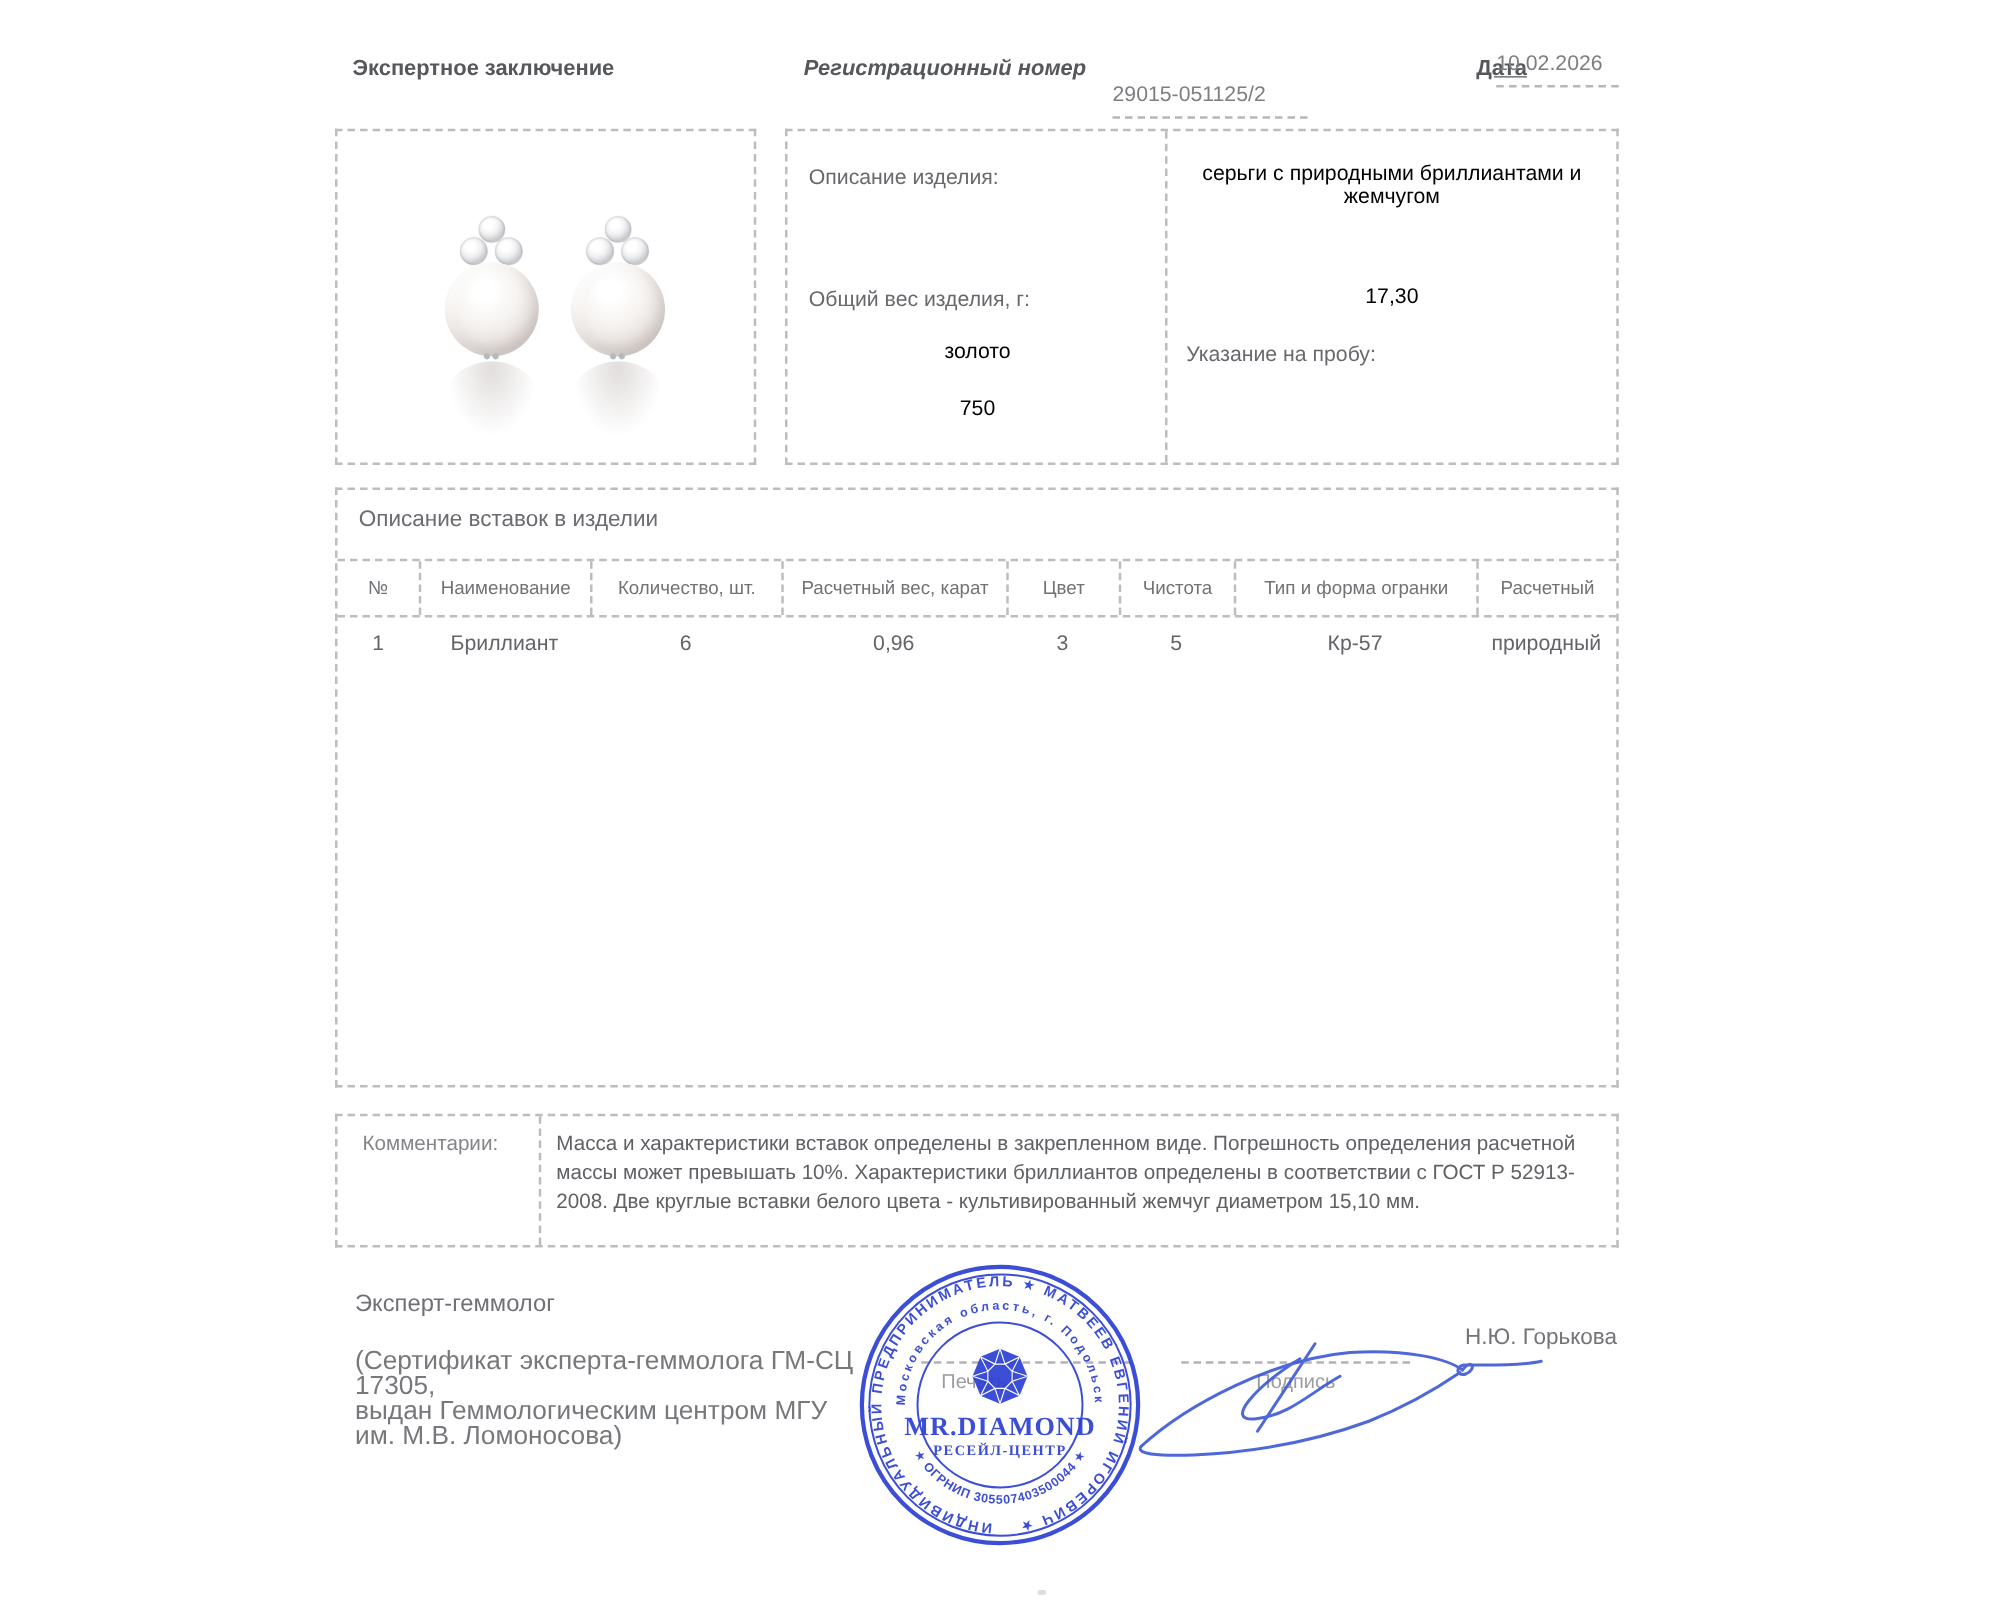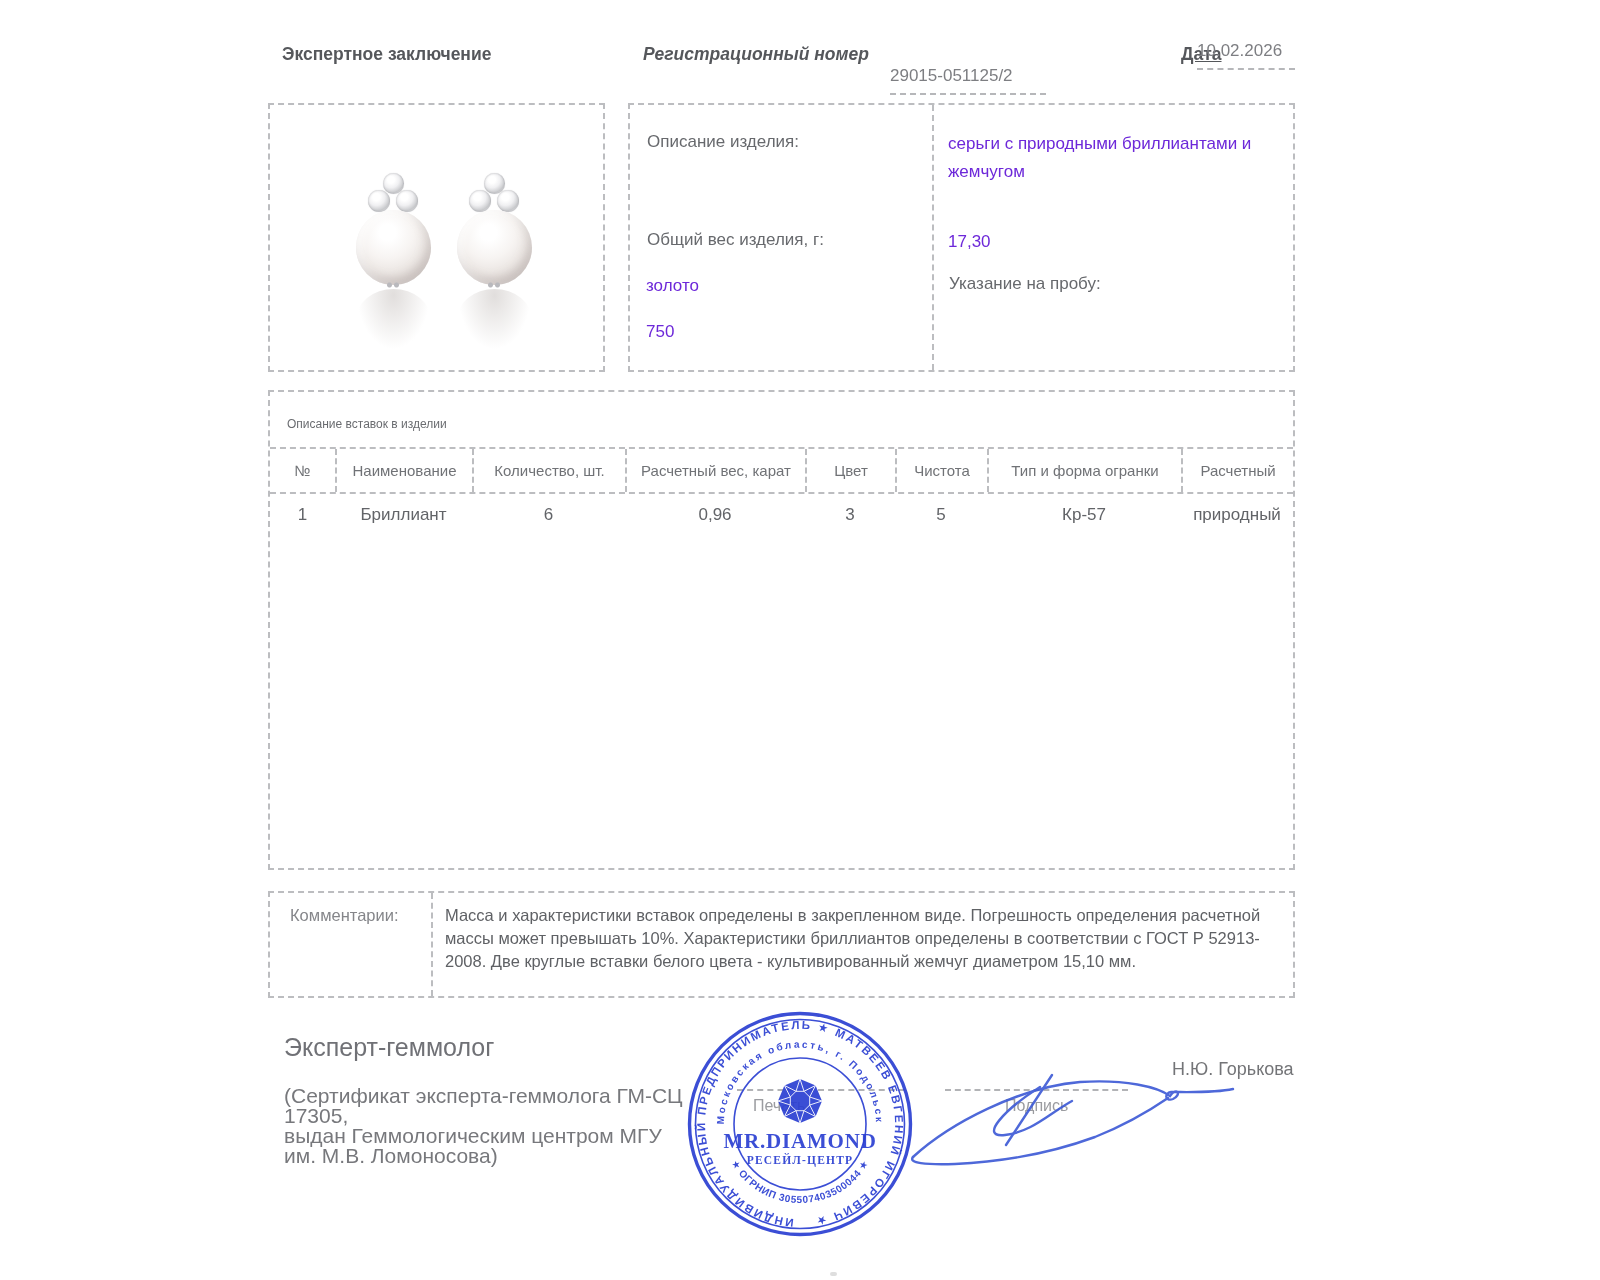--- a/index.html
+++ b/index.html
@@ -11,39 +11,39 @@
   .abs{position:absolute;}
   
   .hdr-bold{font-weight:bold;font-size:17.5px;color:#55575b;}
   .hdr-val{font-size:17px;color:#7d7e82;display:inline-block;border-bottom:2px dashed #b6b7ba;padding-bottom:7px;}
   
   .dbox{border:2px dashed #bcbdc0;box-sizing:border-box;}
   
   .info-divider{border-left:2px dashed #bcbdc0;position:absolute;top:0;bottom:0;left:302px;}
   .info-grid{display:grid;grid-template-columns:302px 1fr;grid-template-rows:98px 44px 46px 1fr;padding-top:25px;height:100%;box-sizing:border-box;}
   .info-label{padding-left:17px;font-size:17px;color:#67696d;line-height:24px;}
-  .info-value{padding-left:16px;padding-right:14px;font-size:17px;color:#6d28d9;line-height:28px;}
-  
-  .tbl-title{font-size:12px;color:#6a6c70;margin-top:12px;}
+  .info-value{padding-left:16px;padding-right:14px;font-size:17px;color:#000000;line-height:18px;text-align:center;}
+  
+  .tbl-title{font-size:18px;color:#6a6c70;}
   .thead{position:absolute;top:55px;left:0;right:0;height:47px;display:grid;
          grid-template-columns:65px 137px 153px 180px 90px 92px 194px 1fr;
          border-top:2px dashed #bcbdc0;border-bottom:2px dashed #bcbdc0;box-sizing:border-box;}
   .th{display:flex;align-items:center;justify-content:center;font-size:15px;color:#707276;
       border-left:2px dashed #bcbdc0;box-sizing:border-box;white-space:nowrap;}
   .th:first-child{border-left:none;}
   .trow{position:absolute;top:105px;left:0;right:0;height:36px;display:grid;
         grid-template-columns:65px 137px 153px 180px 90px 92px 194px 1fr;align-items:center;}
   .td{text-align:center;font-size:17px;color:#626468;}
   
   .com-grid{display:grid;grid-template-columns:161px 1fr;height:100%;box-sizing:border-box;}
   .com-divider{border-left:2px dashed #bcbdc0;position:absolute;top:0;bottom:0;left:161px;}
   .com-label{padding:13px 0 0 20px;font-size:16.5px;color:#85868a;}
   .com-text{padding:11px 14px 0 14px;font-size:16.5px;line-height:23px;color:#5f6165;}
   
-  .expert-title{font-size:25px;color:#707176;}
+  .expert-title{font-size:19px;color:#707176;}
   .expert-cert{font-size:21px;line-height:20px;color:#77787c;white-space:pre-line;margin-top:24px;}
   .field-line{border-top:2px dashed #b2b3b6;height:0;}
   .field-label{font-size:16px;color:#9b9ca0;}
   .expert-name{font-size:18px;color:#737477;}
   
   .photo-inner{position:relative;width:100%;height:100%;}
   .earring{position:absolute;width:76px;height:190px;}
   .gem{position:absolute;border-radius:50%;
        background:radial-gradient(circle at 38% 32%,#ffffff 18%,#f0f0f2 42%,#c9cacd 68%,#ececee 85%,#dcdcde);
        box-shadow:inset 0 0 2px rgba(120,120,125,.55),0 0 1px rgba(150,150,155,.4);}

